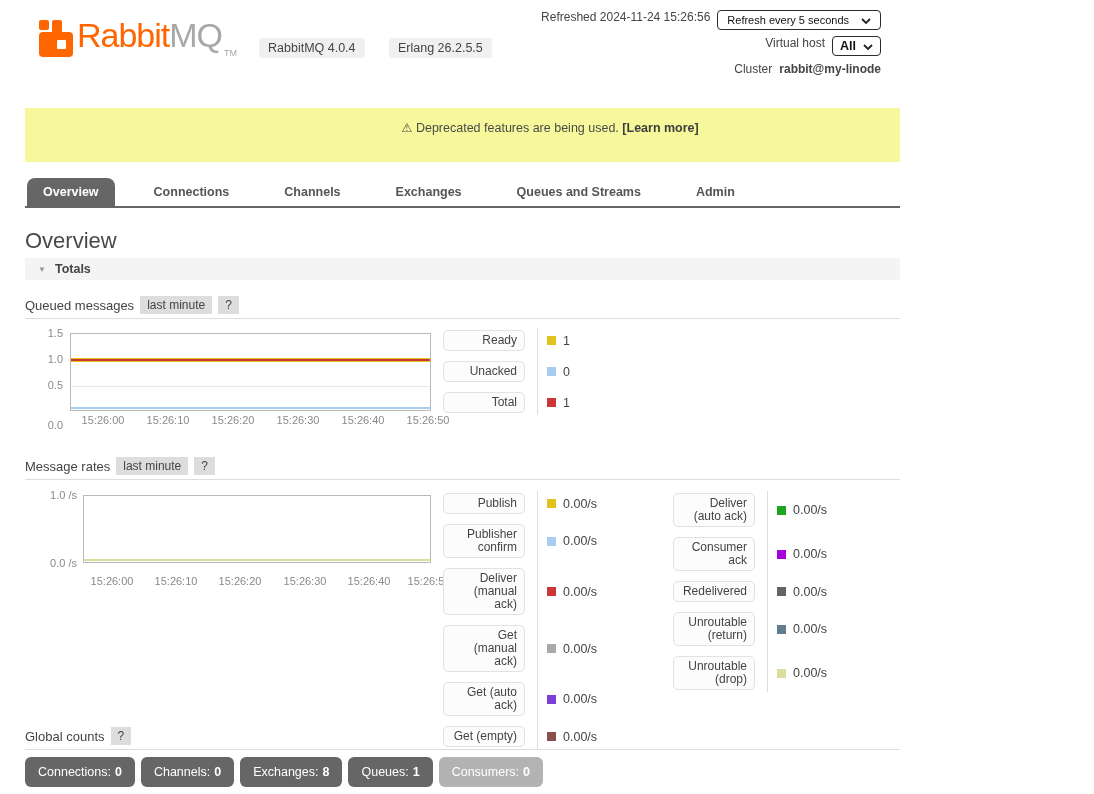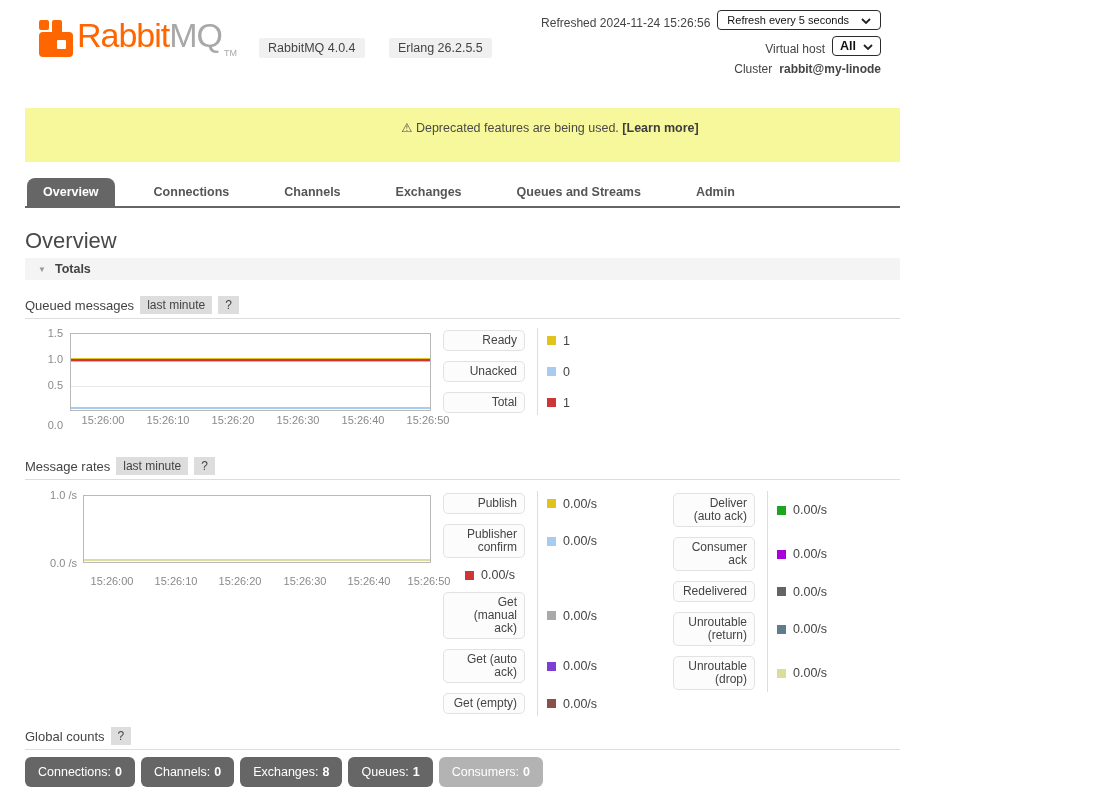--- a/index.html
+++ b/index.html
@@ -8,21 +8,21 @@
 
   
   .logo { position:absolute; top:16px; left:38px; display:flex; align-items:flex-start; }
   .logo svg { margin-right:3px; margin-top:3px; }
   .logo-rabbit { font-size:34px; color:#f60; letter-spacing:-1px; }
   .logo-mq { font-size:34px; color:#a8a8a8; letter-spacing:-1px; }
   .logo-tm { font-size:9px; color:#a8a8a8; align-self:flex-end; margin-bottom:5px; margin-left:2px; }
   .badges { position:absolute; top:38px; left:259px; }
   .badge { display:inline-block; background:#f0f0f0; color:#444; font-size:12.5px; padding:3px 9px; margin-right:20px; border-radius:2px; }
   .header-right { position:absolute; top:10px; right:19px; font-size:12px; color:#444; }
-  .hr-row { display:flex; justify-content:flex-end; align-items:flex-end; gap:7px; margin-bottom:6px; }
+  .hr-row { display:flex; justify-content:flex-end; align-items:flex-start; gap:7px; margin-bottom:6px; }
   .selectbox { border:1px solid #2b2b2b; border-radius:4px; background:#fff; color:#111; font-size:11px;
                padding:3px 9px; display:flex; align-items:center; gap:12px; cursor:pointer; }
   .selectbox.small { padding:2px 7px; gap:7px; font-weight:bold; font-size:12.5px; }
   .logout-btn { background:#757575; color:#fff; border:none; border-radius:9px; padding:3px 10px; font-size:12px; cursor:pointer; }
   b { font-weight:bold; }
 
   
   .banner { position:absolute; top:108px; left:25px; width:1050px; height:54px; background:#f7f79b;
             text-align:center; padding-top:13px; font-size:12.5px; color:#4a4a4a; line-height:15px; }
   .banner .lm { font-weight:bold; color:#3d3d3d; cursor:pointer; }
@@ -217,20 +217,21 @@
           </span>
         </div>
       <div class="lrow">
           <span class="lbox">Publisher confirm</span>
         <span class="lval">
             <span class="sw" style="background-color: rgb(168, 203, 240);"></span>
             <span>0.00/s</span>
           </span>
         </div>
       <div class="lrow">
+          <span class="lbox">Deliver (manual ack)</span>
         <span class="lval">
             <span class="sw" style="background-color: rgb(205, 54, 54);"></span>
             <span>0.00/s</span>
           </span>
         </div>
       <div class="lrow">
           <span class="lbox">Get (manual ack)</span>
         <span class="lval">
             <span class="sw" style="background-color: rgb(169, 169, 169);"></span>
             <span>0.00/s</span>

